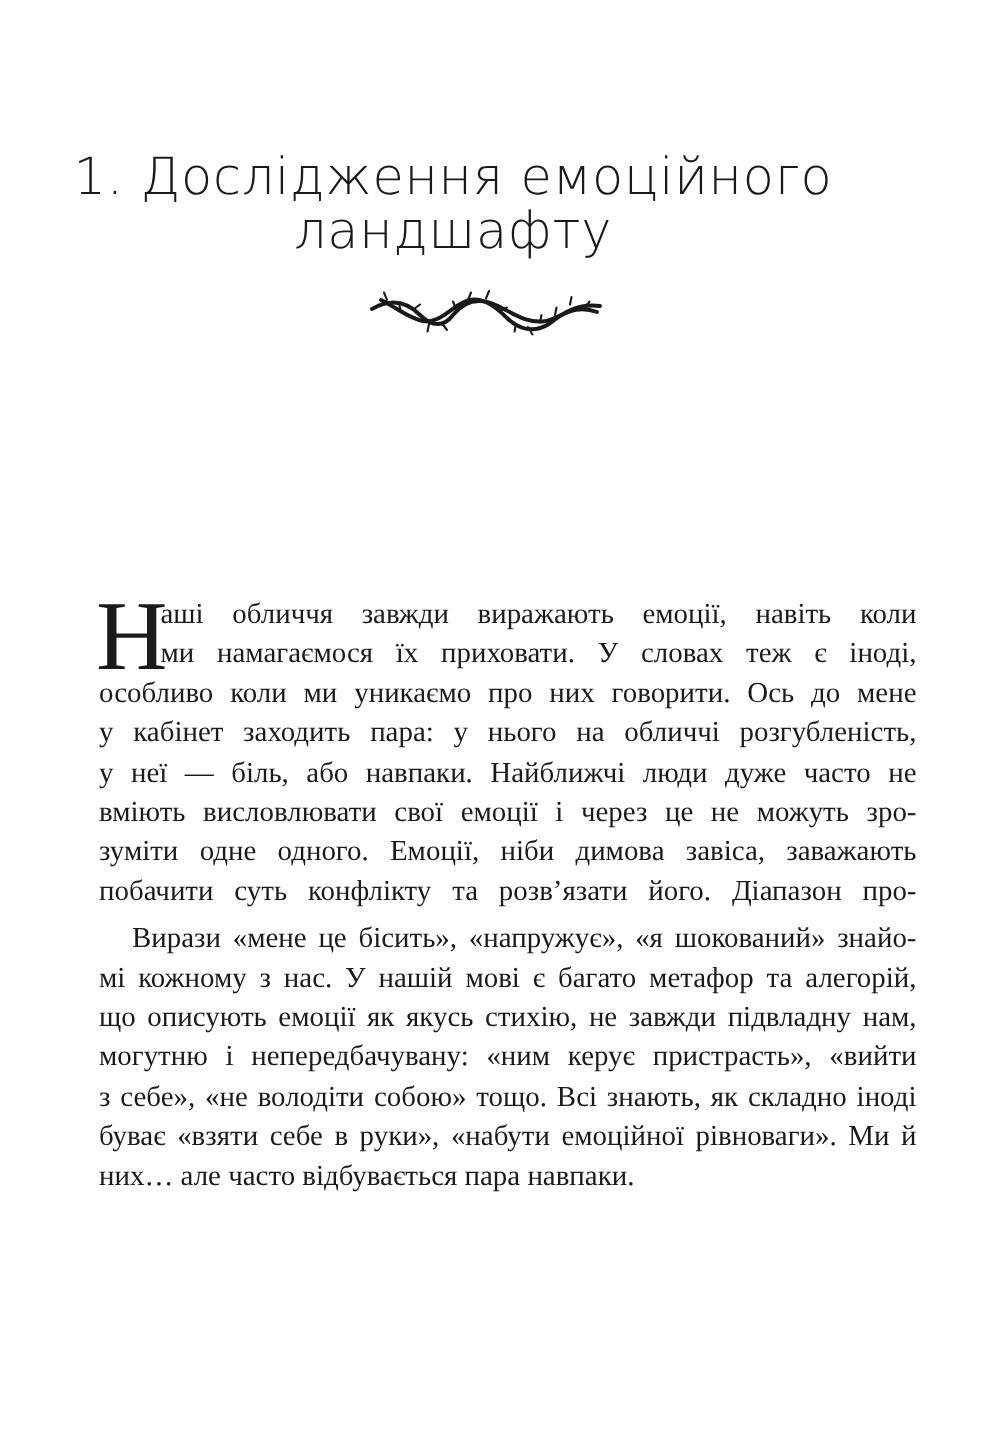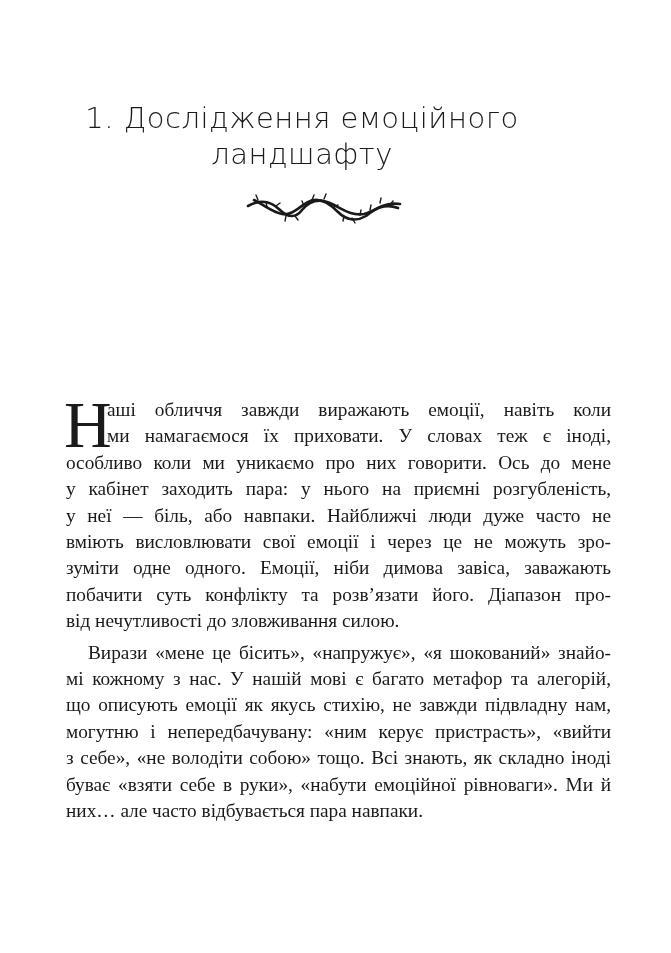--- a/index.html
+++ b/index.html
@@ -15,21 +15,21 @@
     color: #1a1a1a;
   }
   .chapter-heading {
     position: absolute;
     top: 100px;
     left: 0;
     width: 604px;
     text-align: center;
     font-family: "DejaVu Sans", sans-serif;
     font-weight: 300;
-    font-size: 29px;
+    font-size: 34px;
     line-height: 36px;
     letter-spacing: 0.5px;
     color: #1a1a1a;
   }
   .chapter-heading .line { display: block; }
   .ornament {
     position: absolute;
     top: 188px;
     left: 240px;
     width: 165px;
@@ -107,26 +107,25 @@
     <line x1="150" y1="17" x2="153" y2="13"></line>
   </g>
 </svg>
 
 <div class="body-text">
   <span class="dropcap">Н</span>
   <div class="para">
     <span class="dropcap-line">аші обличчя завжди виражають емоції, навіть коли</span>
     <span class="dropcap-line">ми намагаємося їх приховати. У словах теж є іноді,</span>
     <span class="line">особливо коли ми уникаємо про них говорити. Ось до мене</span>
-    <span class="line">у кабінет заходить пара: у нього на приємні розгубленість,</span>
+    <span class="line">у кабінет заходить пара: у нього на обличчі розгубленість,</span>
     <span class="line">у неї — біль, або навпаки. Найближчі люди дуже часто не</span>
     <span class="line">вміють висловлювати свої емоції і через це не можуть зро-</span>
     <span class="line">зуміти одне одного. Емоції, ніби димова завіса, заважають</span>
     <span class="line">побачити суть конфлікту та розв’язати його. Діапазон про-</span>
-    <span class="line last">від нечутливості до зловживання силою.</span>
   </div>
   <div class="para" style="margin-top:5px;">
     <span class="line" style="padding-left:22px;">Вирази «мене це бісить», «напружує», «я шокований» знайо-</span>
     <span class="line">мі кожному з нас. У нашій мові є багато метафор та алегорій,</span>
     <span class="line">що описують емоції як якусь стихію, не завжди підвладну нам,</span>
     <span class="line">могутню і непередбачувану: «ним керує пристрасть», «вийти</span>
     <span class="line">з себе», «не володіти собою» тощо. Всі знають, як складно іноді</span>
     <span class="line">буває «взяти себе в руки», «набути емоційної рівноваги». Ми й</span>
     <span class="line last">них… але часто відбувається пара навпаки.</span>
   </div>

